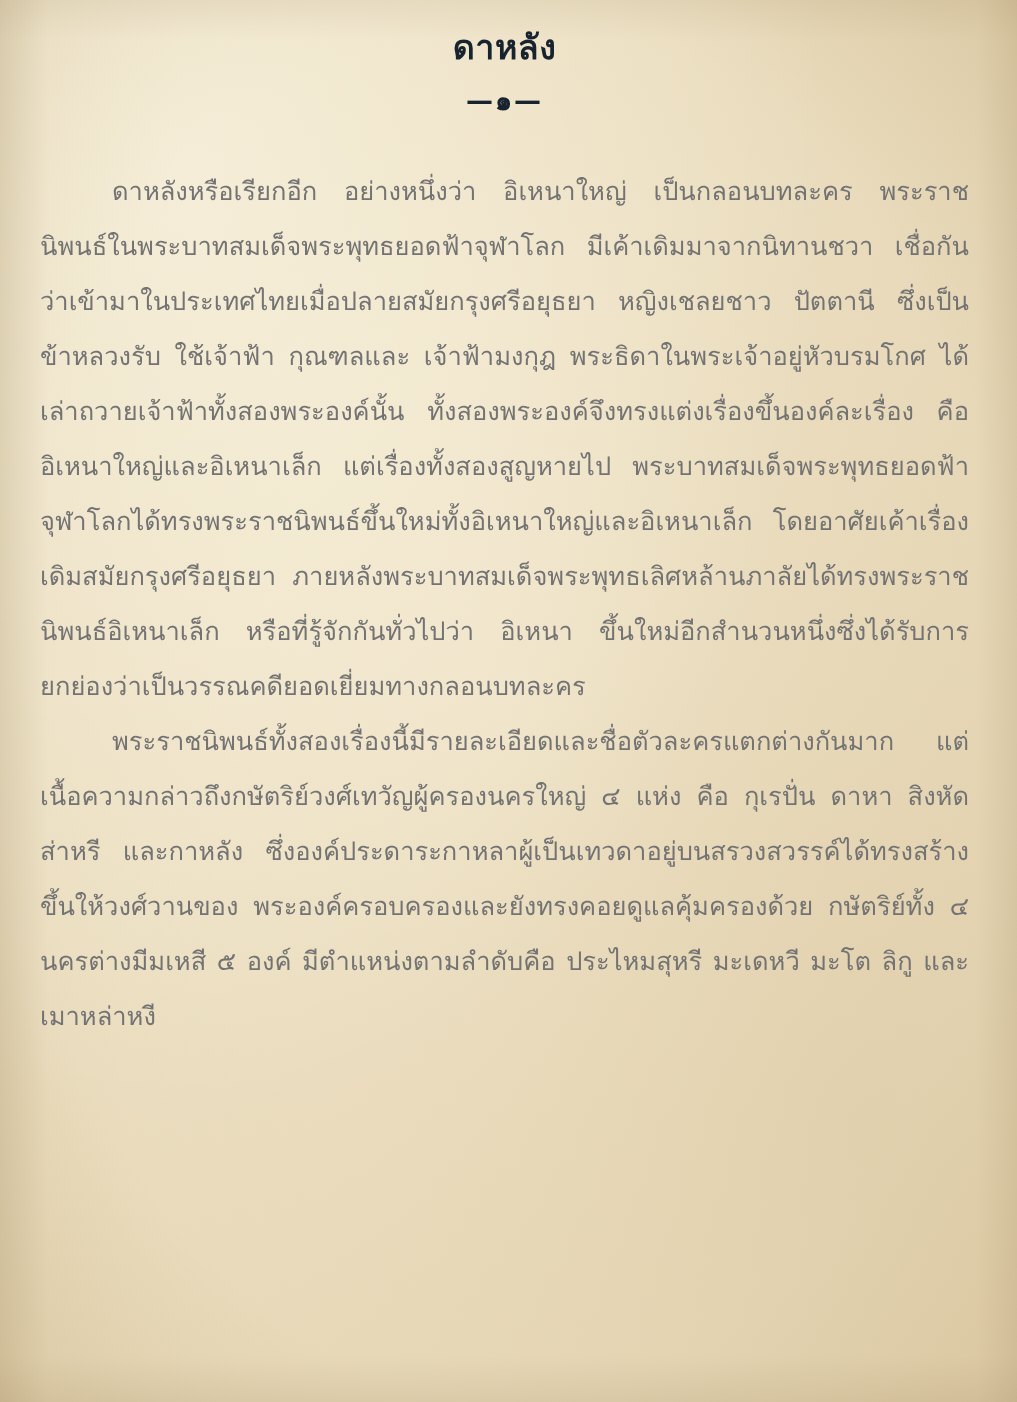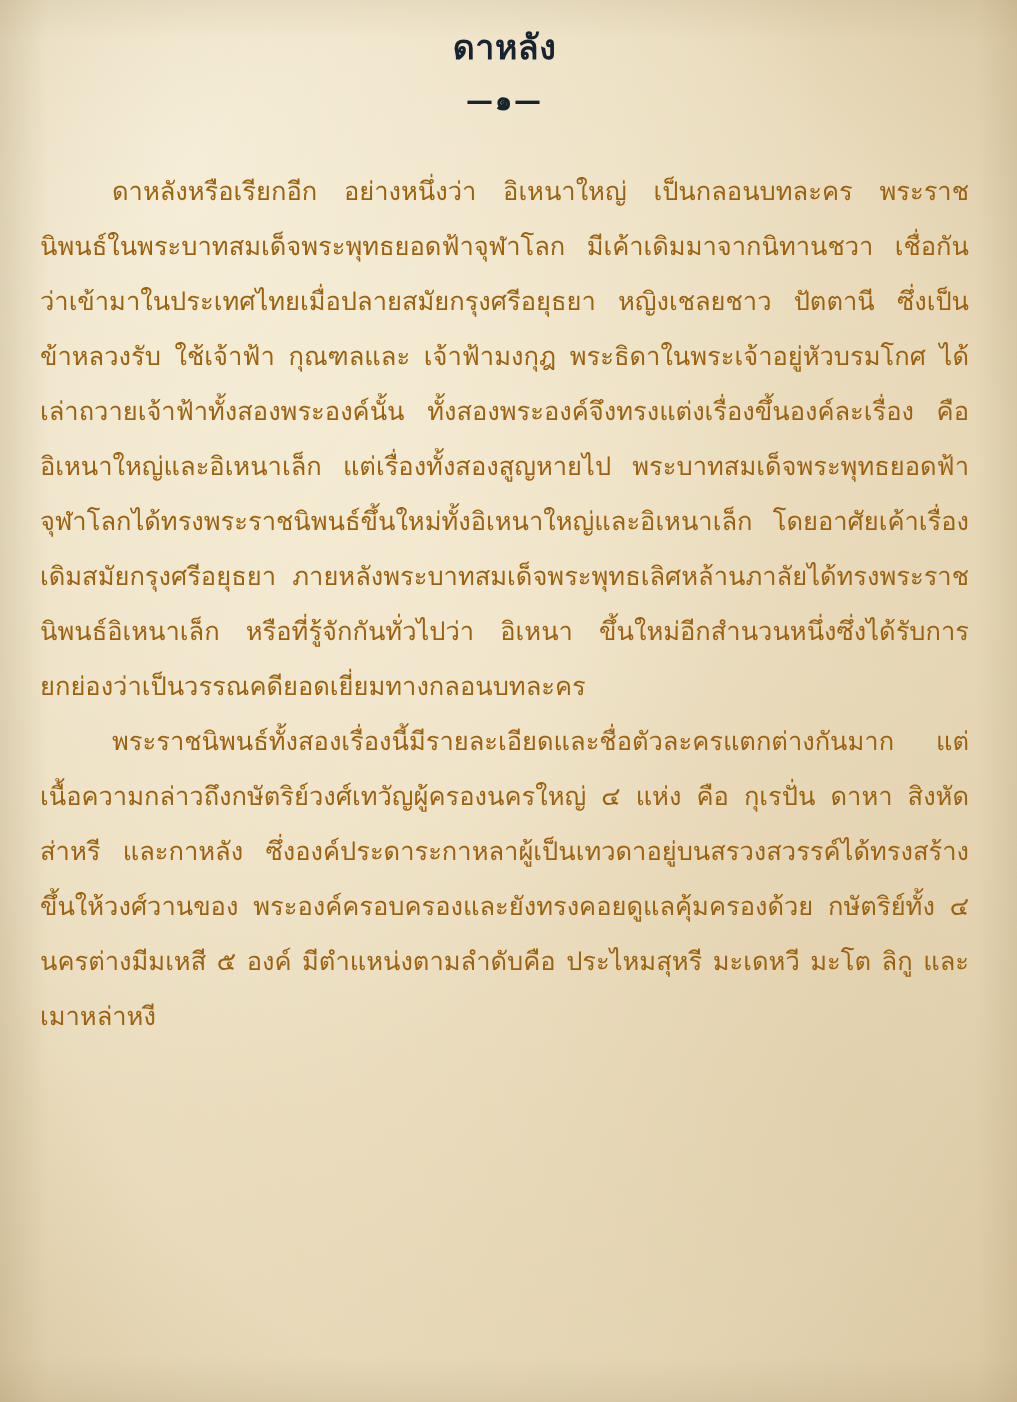--- a/index.html
+++ b/index.html
@@ -62,21 +62,21 @@
   }
 
   .body-text {
     margin-top: 42px;
   }
 
   p.para {
     margin: 0 0 0 0;
     font-size: 25.5px;
     line-height: 55px;
-    color: #a16207;
+    color: #737373;
     text-align: justify;
     text-justify: inter-word;
     word-spacing: 2px;
     text-indent: 72px;
   }
   p.para + p.para {
     margin-top: 0px;
   }
   .ink {
     filter: saturate(0.9);

